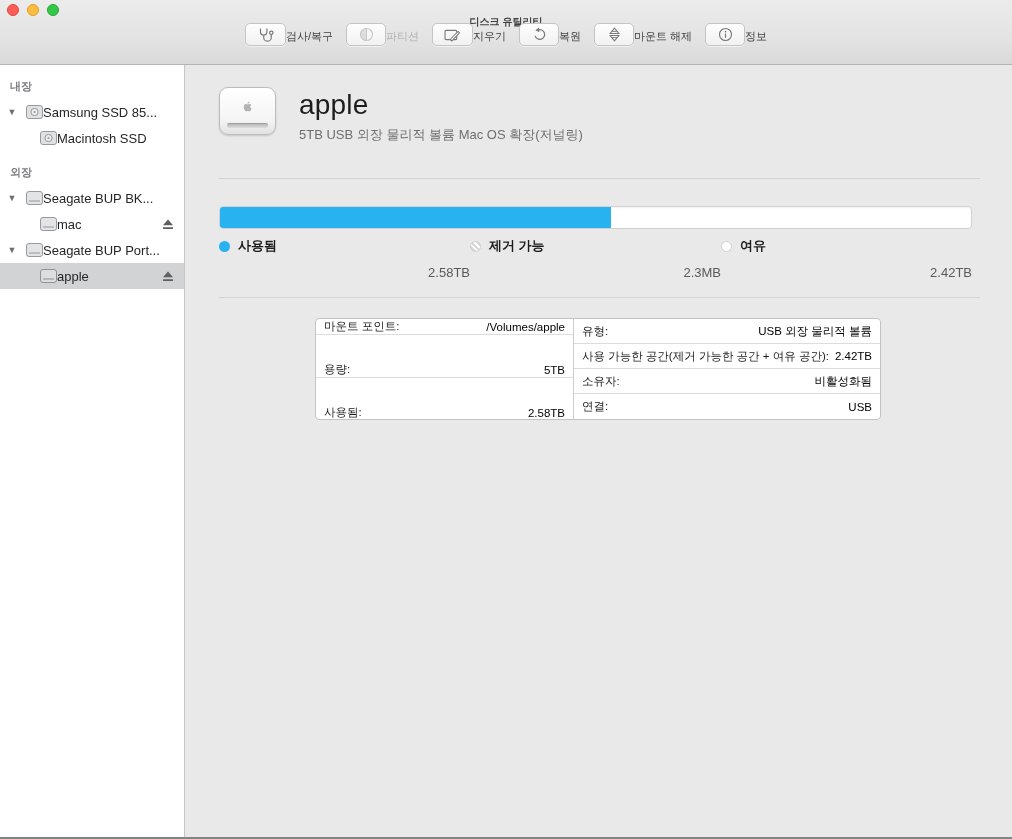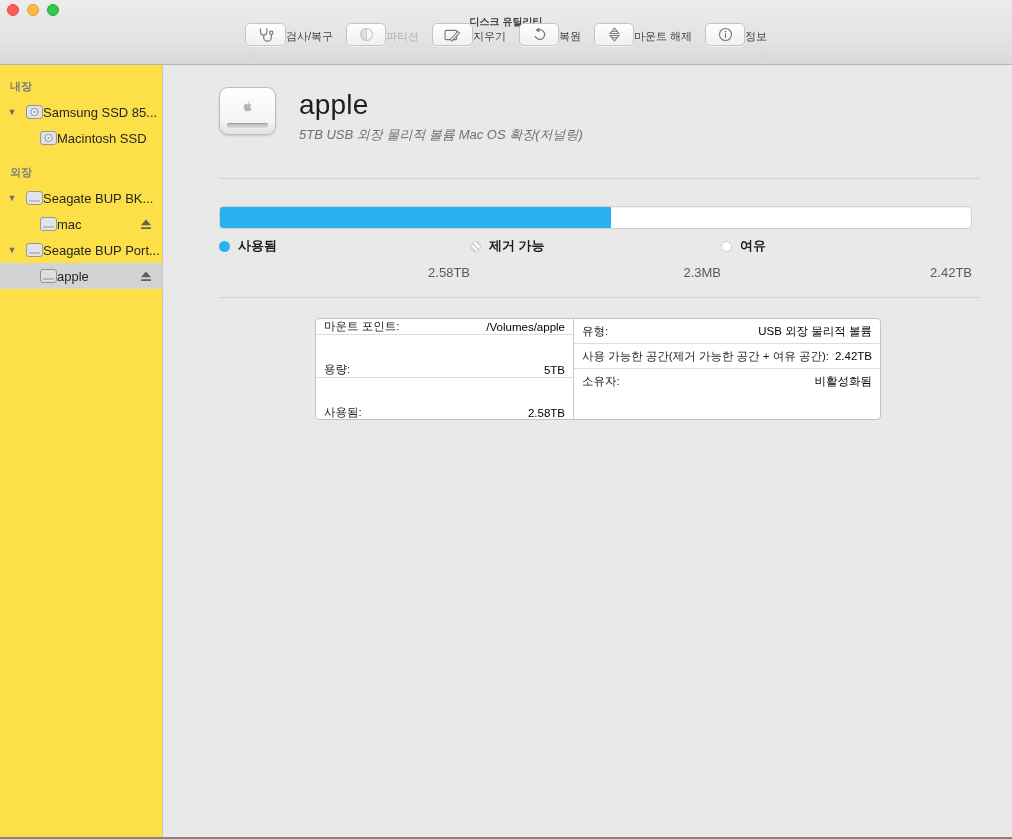--- a/index.html
+++ b/index.html
@@ -41,22 +41,22 @@
   .tool-label { margin-top:3px; font-size:11px; color:#404040; }
   .tool.disabled .tool-label { color:#b2b2b2; }
   .tool svg { display:block; }
   .tool .stroke { stroke:#77797c; }
   .tool .fillc  { fill:#77797c; }
   .tool.disabled .stroke { stroke:#c6c8ca; }
   .tool.disabled .fillc  { fill:#c6c8ca; }
 
   
   .sidebar {
-    position:absolute; top:65px; left:0; bottom:2px; width:163px;
-    background:#fde047; border-right:1px solid #c6c6c6;
+    position:absolute; top:65px; left:0; bottom:2px; width:185px;
+    background:#ffffff; border-right:1px solid #c6c6c6;
     padding-top:8px;
   }
   .sb-header {
     font-size:11px; font-weight:bold; color:#7e7e83;
     margin:6px 0 5px 10px;
   }
   .sb-row {
     height:26px; display:flex; align-items:center; font-size:13px; color:#262626;
     position:relative; cursor:default;
   }
@@ -85,21 +85,21 @@
     position:relative; display:flex; align-items:center; justify-content:center;
   }
   .vol-icon .slot {
     position:absolute; bottom:6px; left:7px; right:7px; height:5px;
     border-radius:2px;
     background:linear-gradient(180deg,#b9b9b9,#dcdcdc);
     border-top:1px solid #9e9e9e;
   }
   .vol-text { margin-left:23px; padding-top:2px; }
   .vol-name { font-size:28px; font-weight:500; color:#1d1d1d; letter-spacing:.2px; }
-  .vol-desc { font-size:13px; color:#6f6f6f; margin-top:5px;font-style:italic; }
+  .vol-desc { font-size:13px; color:#6f6f6f; margin-top:5px; }
 
   .hdivider { position:absolute; left:34px; right:32px; height:1px; background:#d3d3d3; }
   .div1 { top:113px; }
   .div2 { top:232px; }
 
   .usage-bar {
     position:absolute; top:141px; left:34px; right:40px; height:23px;
     background:#ffffff; border:1px solid #d2d2d2; border-radius:4px;
     box-shadow:inset 0 1px 2px rgba(0,0,0,.06); overflow:hidden;
   }
@@ -398,18 +398,22 @@
         <span class="dt-value">USB 외장 물리적 볼륨</span>
       </div>
       <div class="dt-row">
         <span class="dt-label">사용 가능한 공간(제거 가능한 공간 + 여유 공간):</span>
         <span class="dt-value">2.42TB</span>
       </div>
       <div class="dt-row">
         <span class="dt-label">소유자:</span>
         <span class="dt-value">비활성화됨</span>
       </div>
+      <div class="dt-row">
+        <span class="dt-label">연결:</span>
+        <span class="dt-value">USB</span>
+      </div>
     </div>
   </div>
 
 </div>
 
 <div class="window-bottom-edge"></div>
 
 </body></html>

